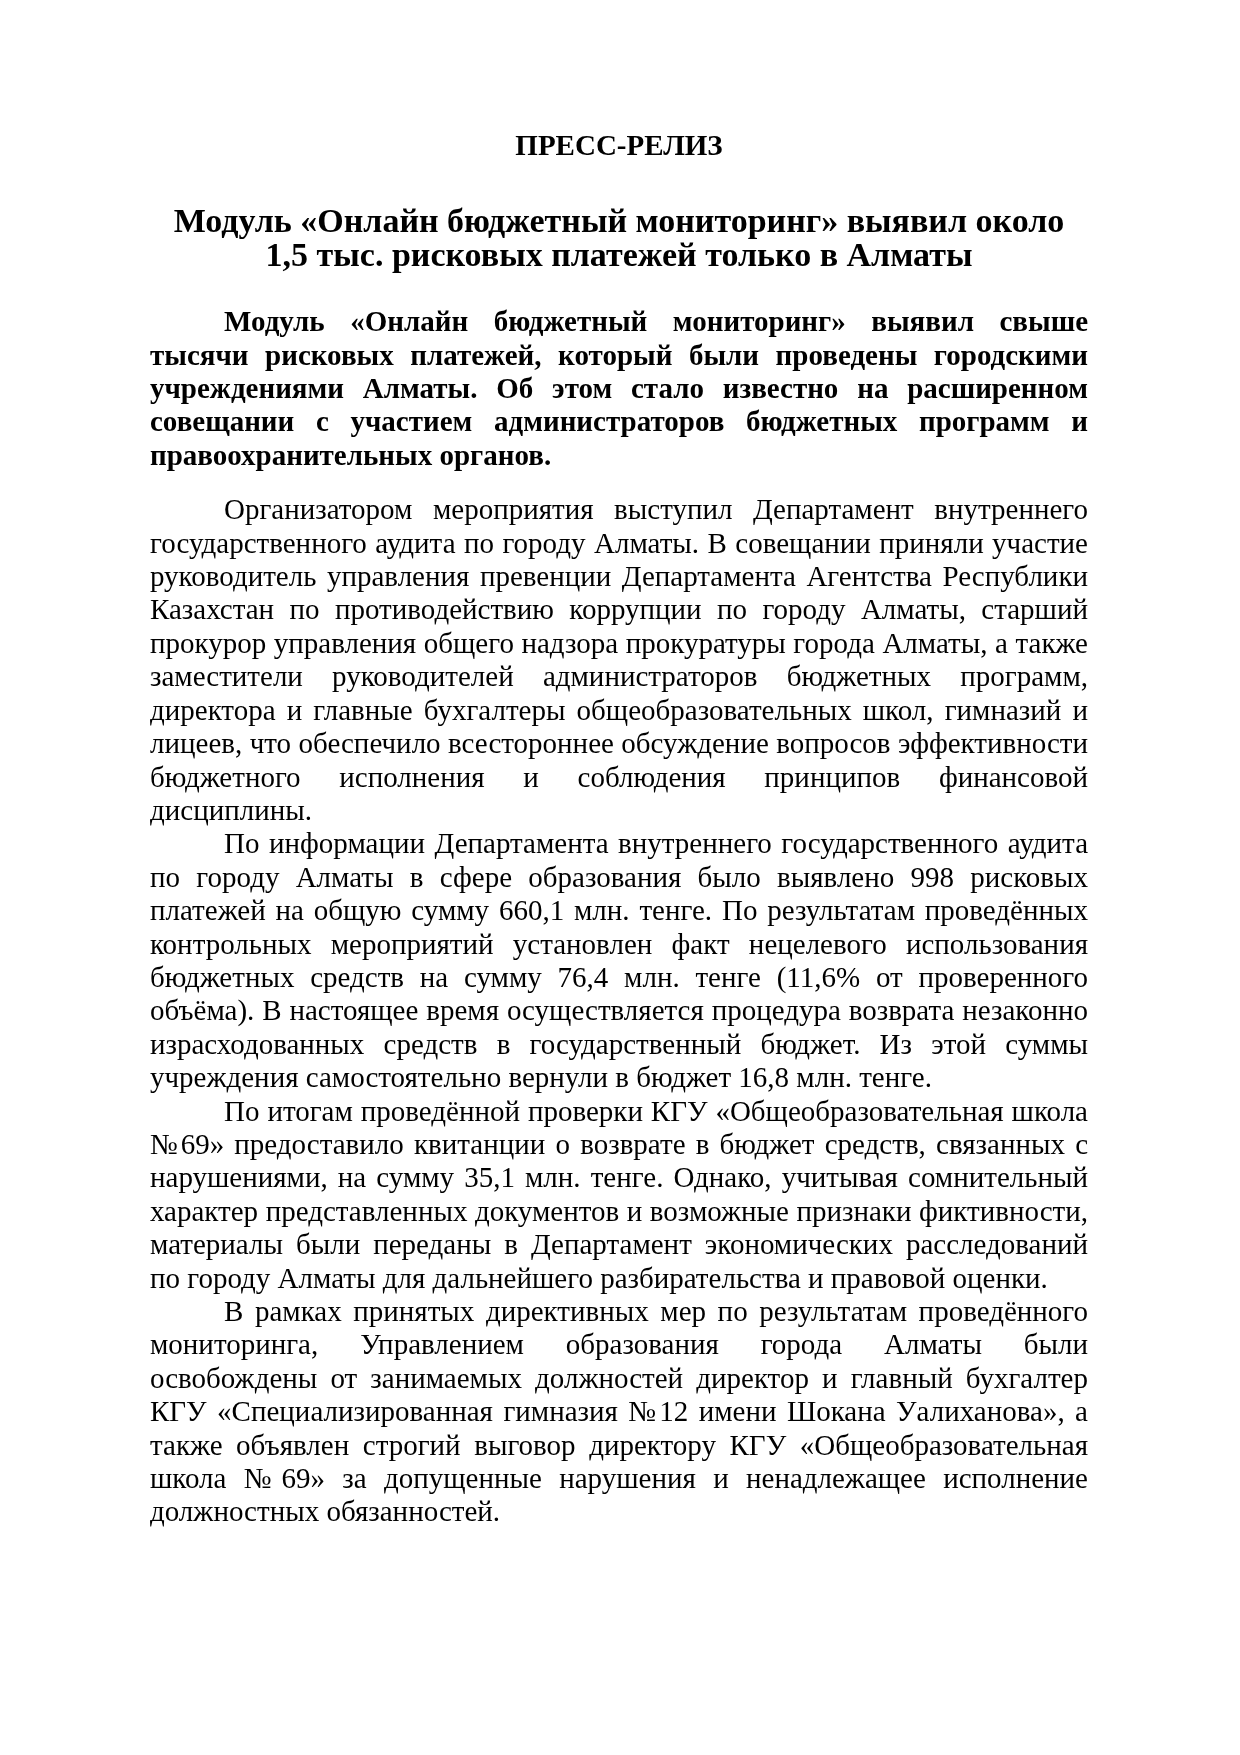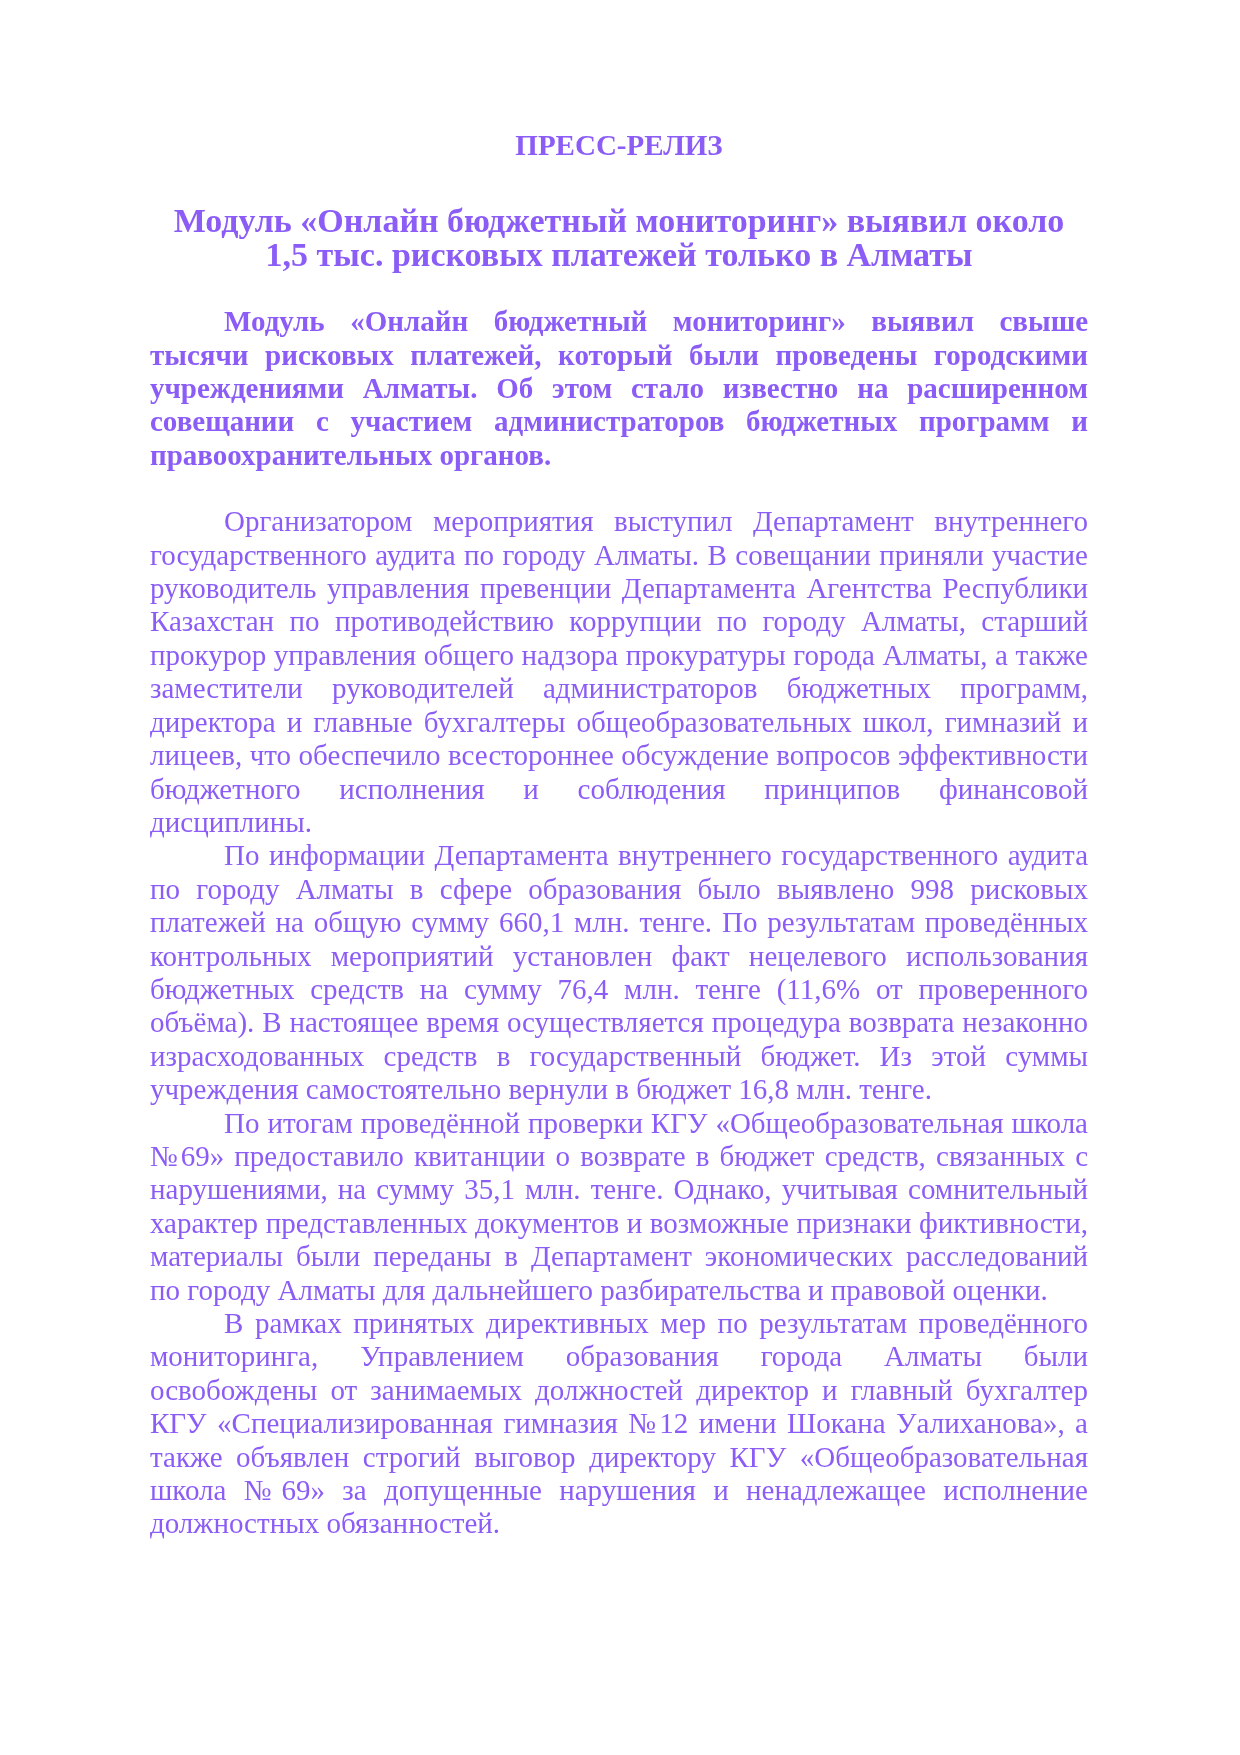--- a/index.html
+++ b/index.html
@@ -7,21 +7,21 @@
     padding: 0;
     background: #ffffff;
   }
   .page {
     position: relative;
     width: 1240px;
     height: 1755px;
     box-sizing: border-box;
     margin: 0 auto;
     background: #ffffff;
-    color: #8b5cf6;
+    color: #000000;
     font-family: "Liberation Serif", "DejaVu Serif", serif;
     font-size: 29px;
     line-height: 33.4px;
     padding: 129px 152px 40px 150px;
     overflow: hidden;
     -webkit-hyphens: none;
     hyphens: none;
   }
   .doc-title {
     font-size: 29px;
@@ -37,21 +37,21 @@
     text-align: center;
     margin: 42px 0 0 0;
   }
   .lead-paragraph {
     font-weight: bold;
     text-align: justify;
     text-indent: 74px;
     margin: 34px 0 4px 0;
   }
   .doc-body {
-    margin-top: 33px;
+    margin-top: 21px;
   }
   .doc-body p {
     text-align: justify;
     text-indent: 74px;
     margin: 0;
   }
 </style>
 </head>
 <body>
 

